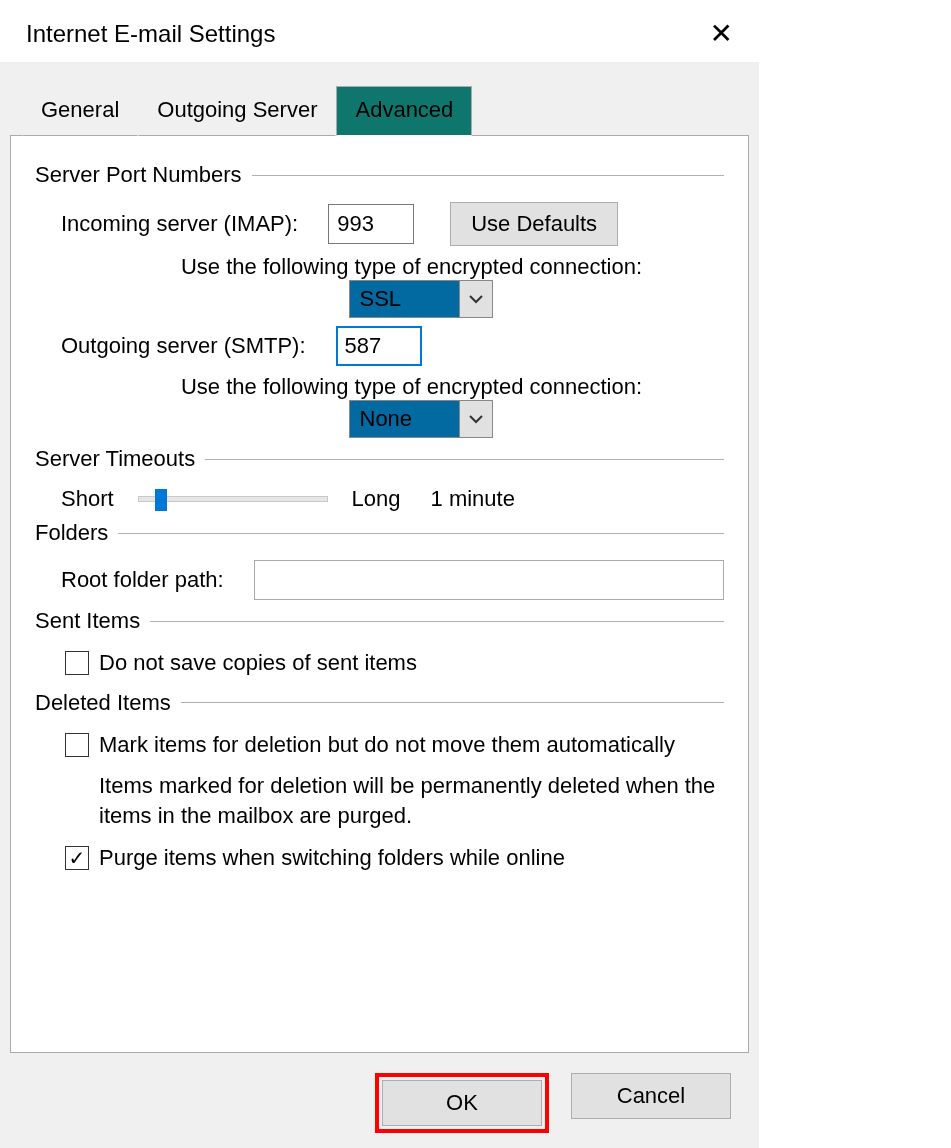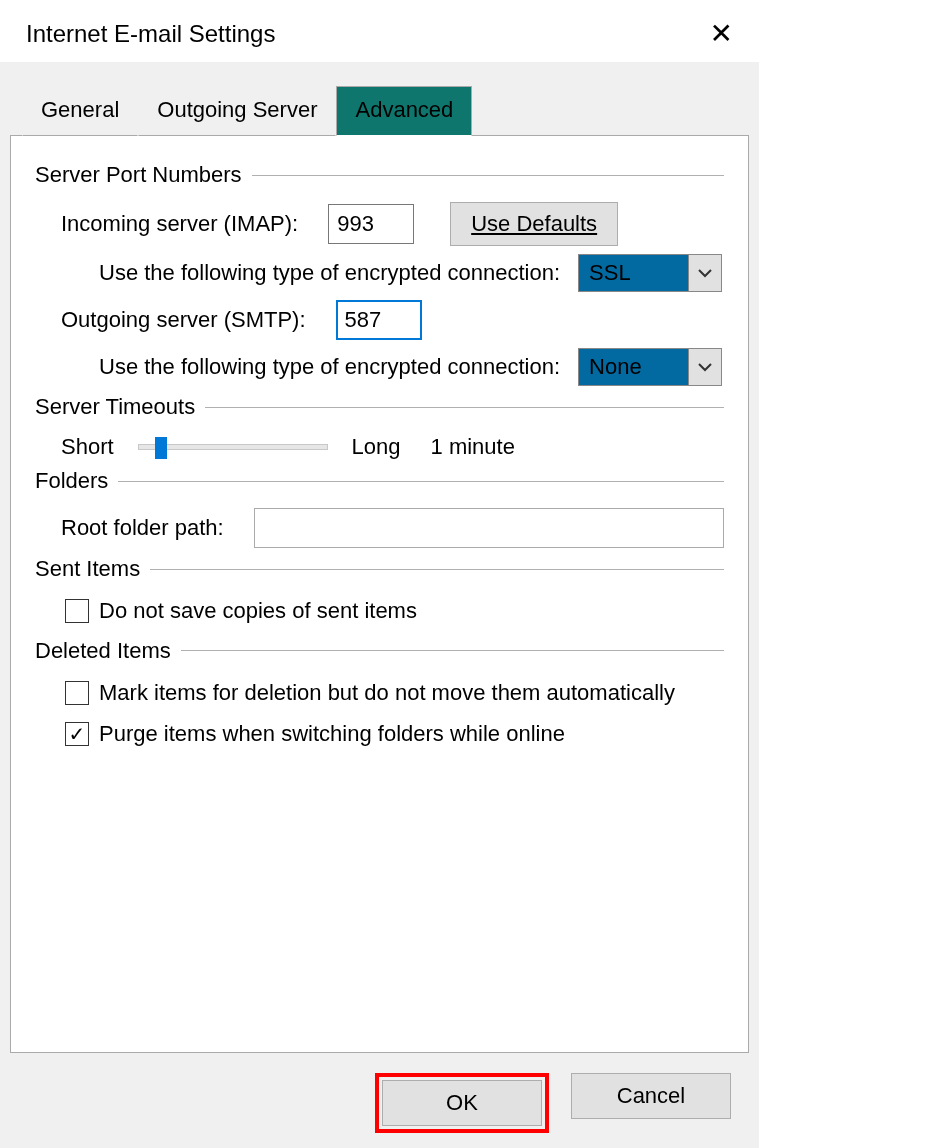--- a/index.html
+++ b/index.html
@@ -89,21 +89,21 @@
     flex: 1;
     border-top: 1px solid #b0b0b0;
     height: 0;
   }
   .row {
     display: flex;
     align-items: center;
     margin: 8px 0;
   }
   .indent1 { padding-left: 26px; gap: 12px; }
-  .indent2 { padding-left: 64px; }
+  .indent2 { padding-left: 64px; flex-direction: column; }
   .label { font-size: 22px; }
   .num-input {
     font-size: 22px;
     width: 86px;
     height: 40px;
     padding: 8px 8px;
     border: 1px solid #777;
     margin-left: 18px;
     font-family: inherit;
   }
@@ -113,21 +113,21 @@
     padding: 3px 7px;
   }
   .btn {
     font-size: 22px;
     padding: 8px 20px;
     background: #e1e1e1;
     border: 1px solid #adadad;
     cursor: pointer;
     font-family: inherit;
   }
-  .btn.defaults { margin-left: 24px; text-decoration: underline; }
+  .btn.defaults { margin-left: 24px; }
   .select-wrap {
     display: inline-flex;
     align-items: stretch;
     margin-left: 18px;
     height: 38px;
   }
   .select-text {
     border: 1px solid #888;
     border-right: none;
     padding: 4px 38px 4px 10px;
@@ -310,20 +310,21 @@
 
       <div class="group-row">
         <span class="group-label">Deleted Items</span>
         <span class="group-line"></span>
       </div>
 
       <div class="chk-row">
         <span class="chk"></span>
         <span class="chk-label">Mark items for deletion but do not move them automatically</span>
       </div>
+      <div class="note">Items marked for deletion will be permanently deleted when the items in the mailbox are purged.</div>
 
       <div class="chk-row">
         <span class="chk checked"></span>
         <span class="chk-label">Purge items when switching folders while online</span>
       </div>
 
     </div>
 
     <div class="footer">
       <span class="ok-highlight">

